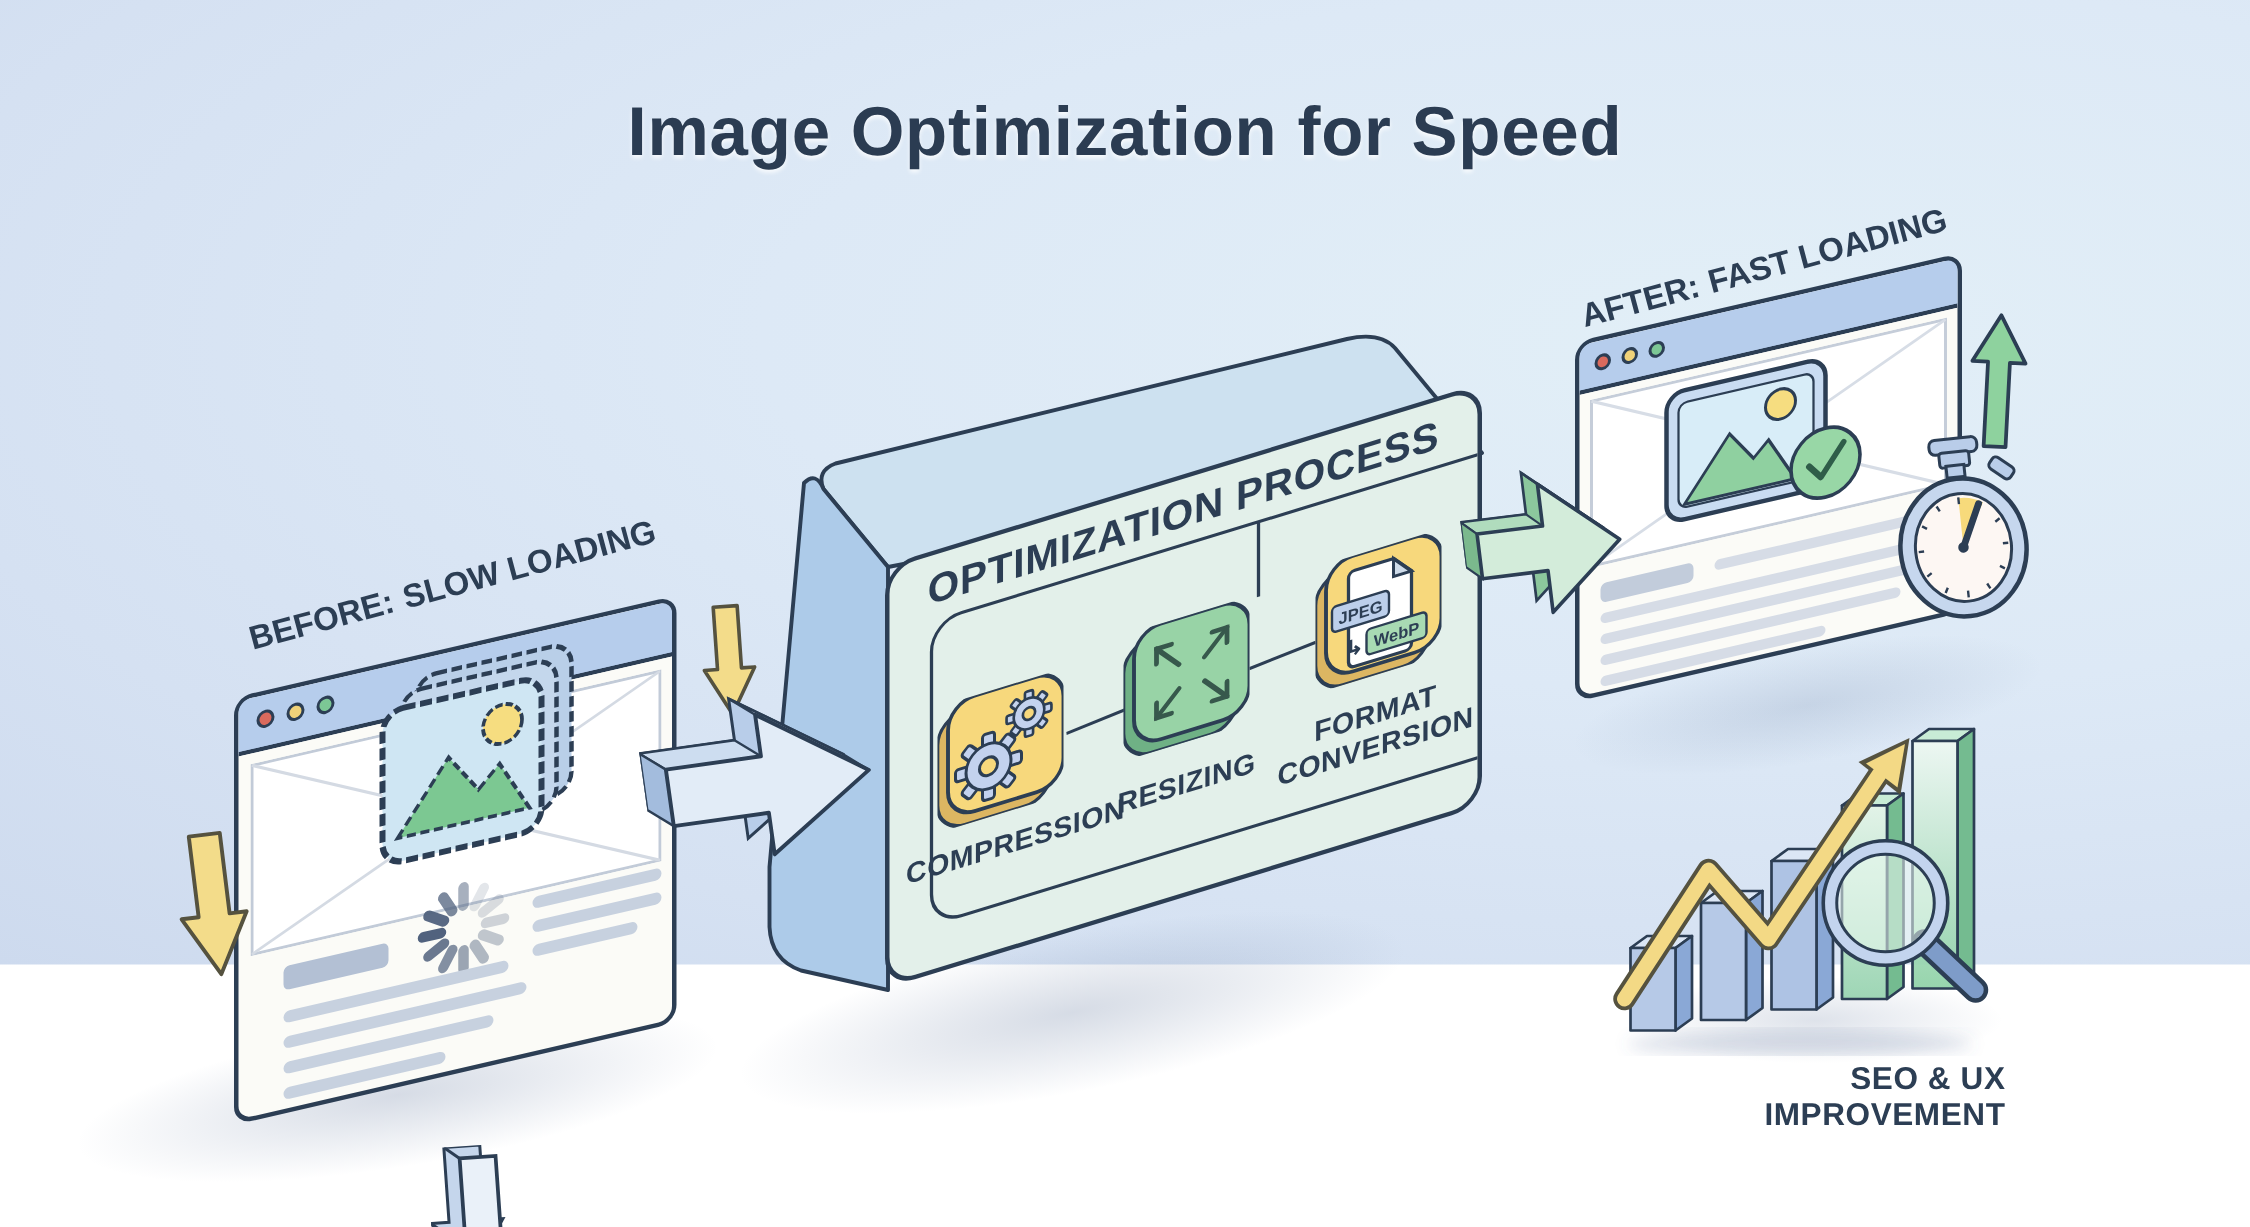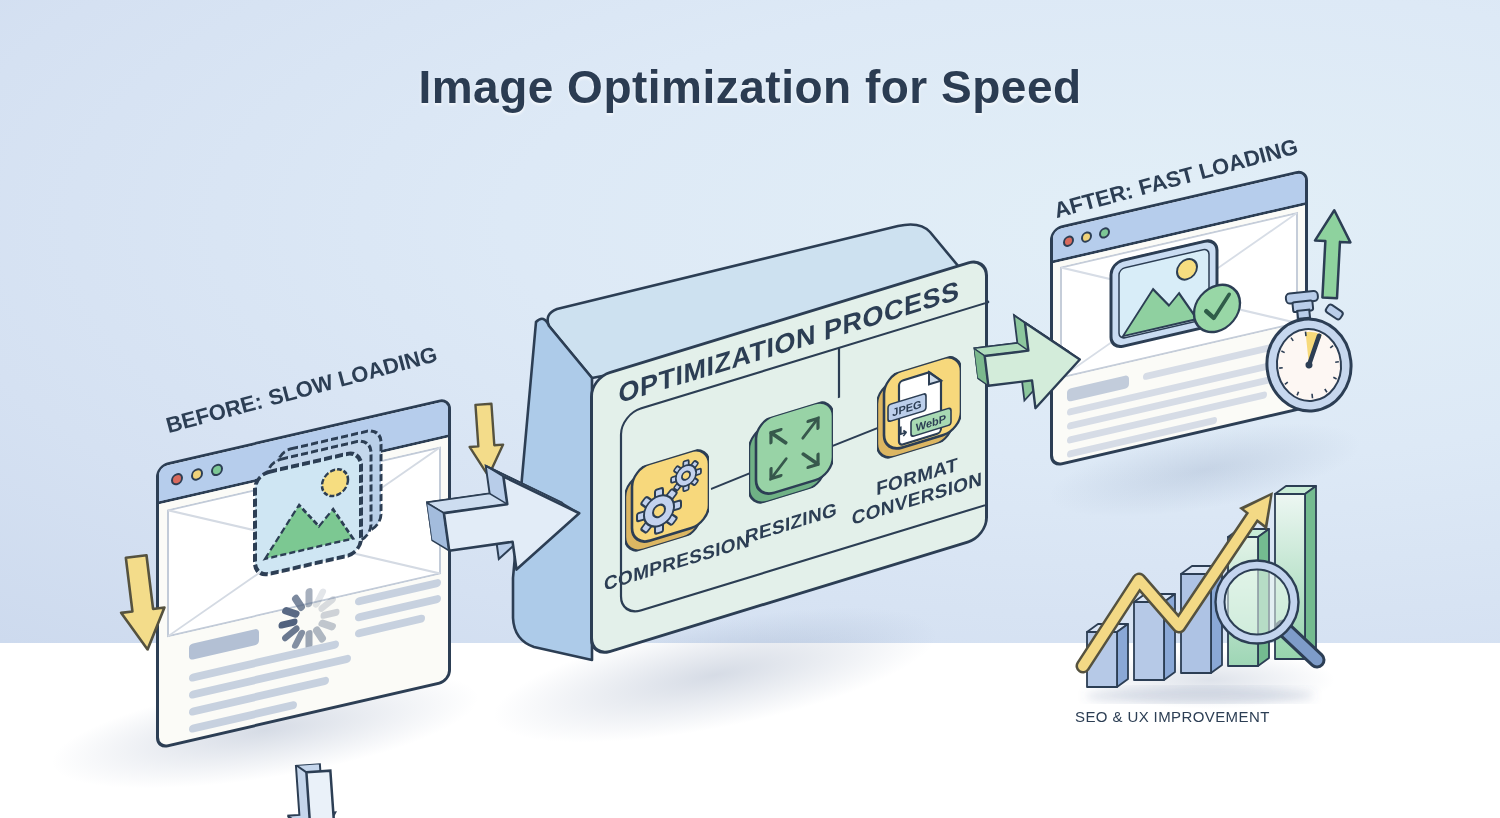--- a/index.html
+++ b/index.html
@@ -23,21 +23,21 @@
   
   .process-face{position:absolute;left:590px;top:377px;width:398px;height:282px;
     background:#e3f0ea;border:3px solid #2c3e54;border-radius:20px;
     transform:skewY(-17deg);transform-origin:0 0;box-sizing:border-box;}
   .process-title{position:absolute;top:8px;left:0;width:100%;text-align:center;
     font-size:27px;font-weight:800;letter-spacing:.5px;color:#2c3e54;}
   .step-icon{position:absolute;width:84px;height:84px;}
   .step-label{position:absolute;text-align:center;font-size:19px;font-weight:700;
     letter-spacing:.3px;color:#2c3e54;line-height:1.15;}
   .sparkle{position:absolute;opacity:.8;}
-  .caption{position:absolute;width:100%;text-align:left;font-size:15px;font-weight:400;
+  .caption{position:absolute;width:100%;text-align:right;font-size:21px;font-weight:700;
     letter-spacing:.4px;color:#2c3e54;}
   svg text{font-family:"Liberation Sans",sans-serif;}
 </style>
 </head>
 <body>
 
 <div class="canvas">
 
   <div class="shadow" style="left:40px;top:680px;width:450px;height:100px;transform:rotate(-9deg);"></div>
   <div class="shadow" style="left:480px;top:620px;width:470px;height:110px;transform:rotate(-11deg);"></div>

